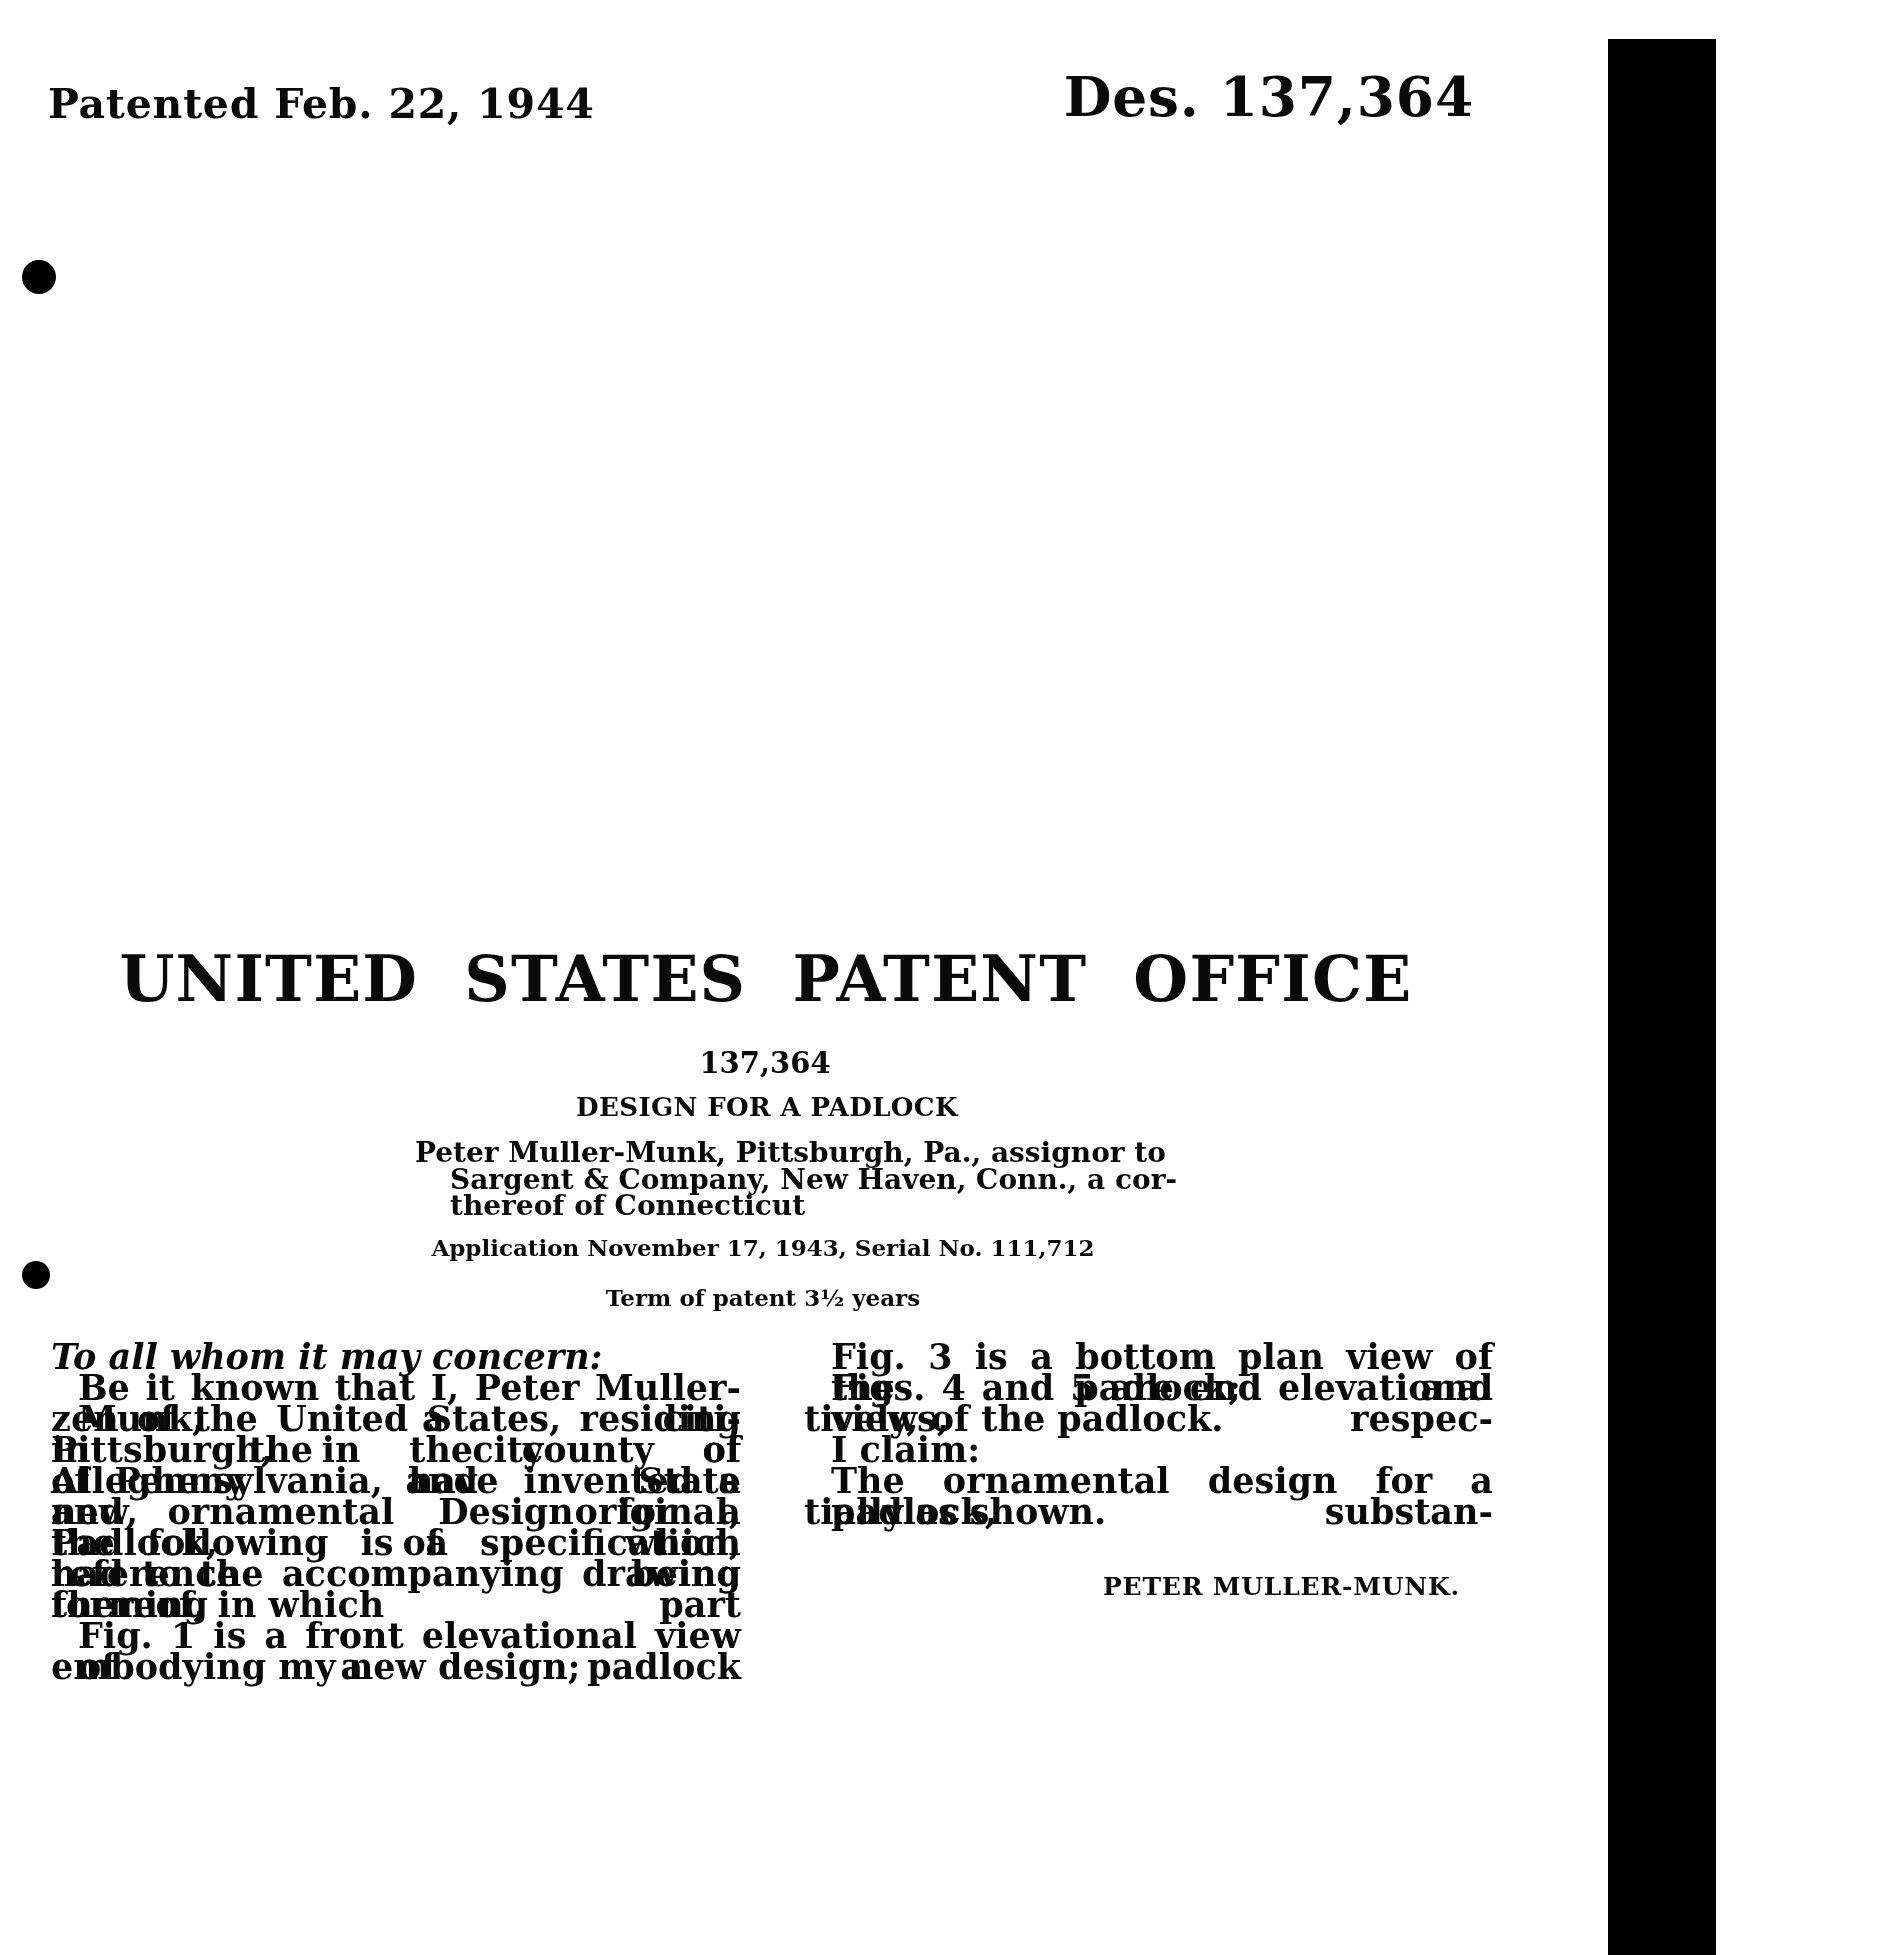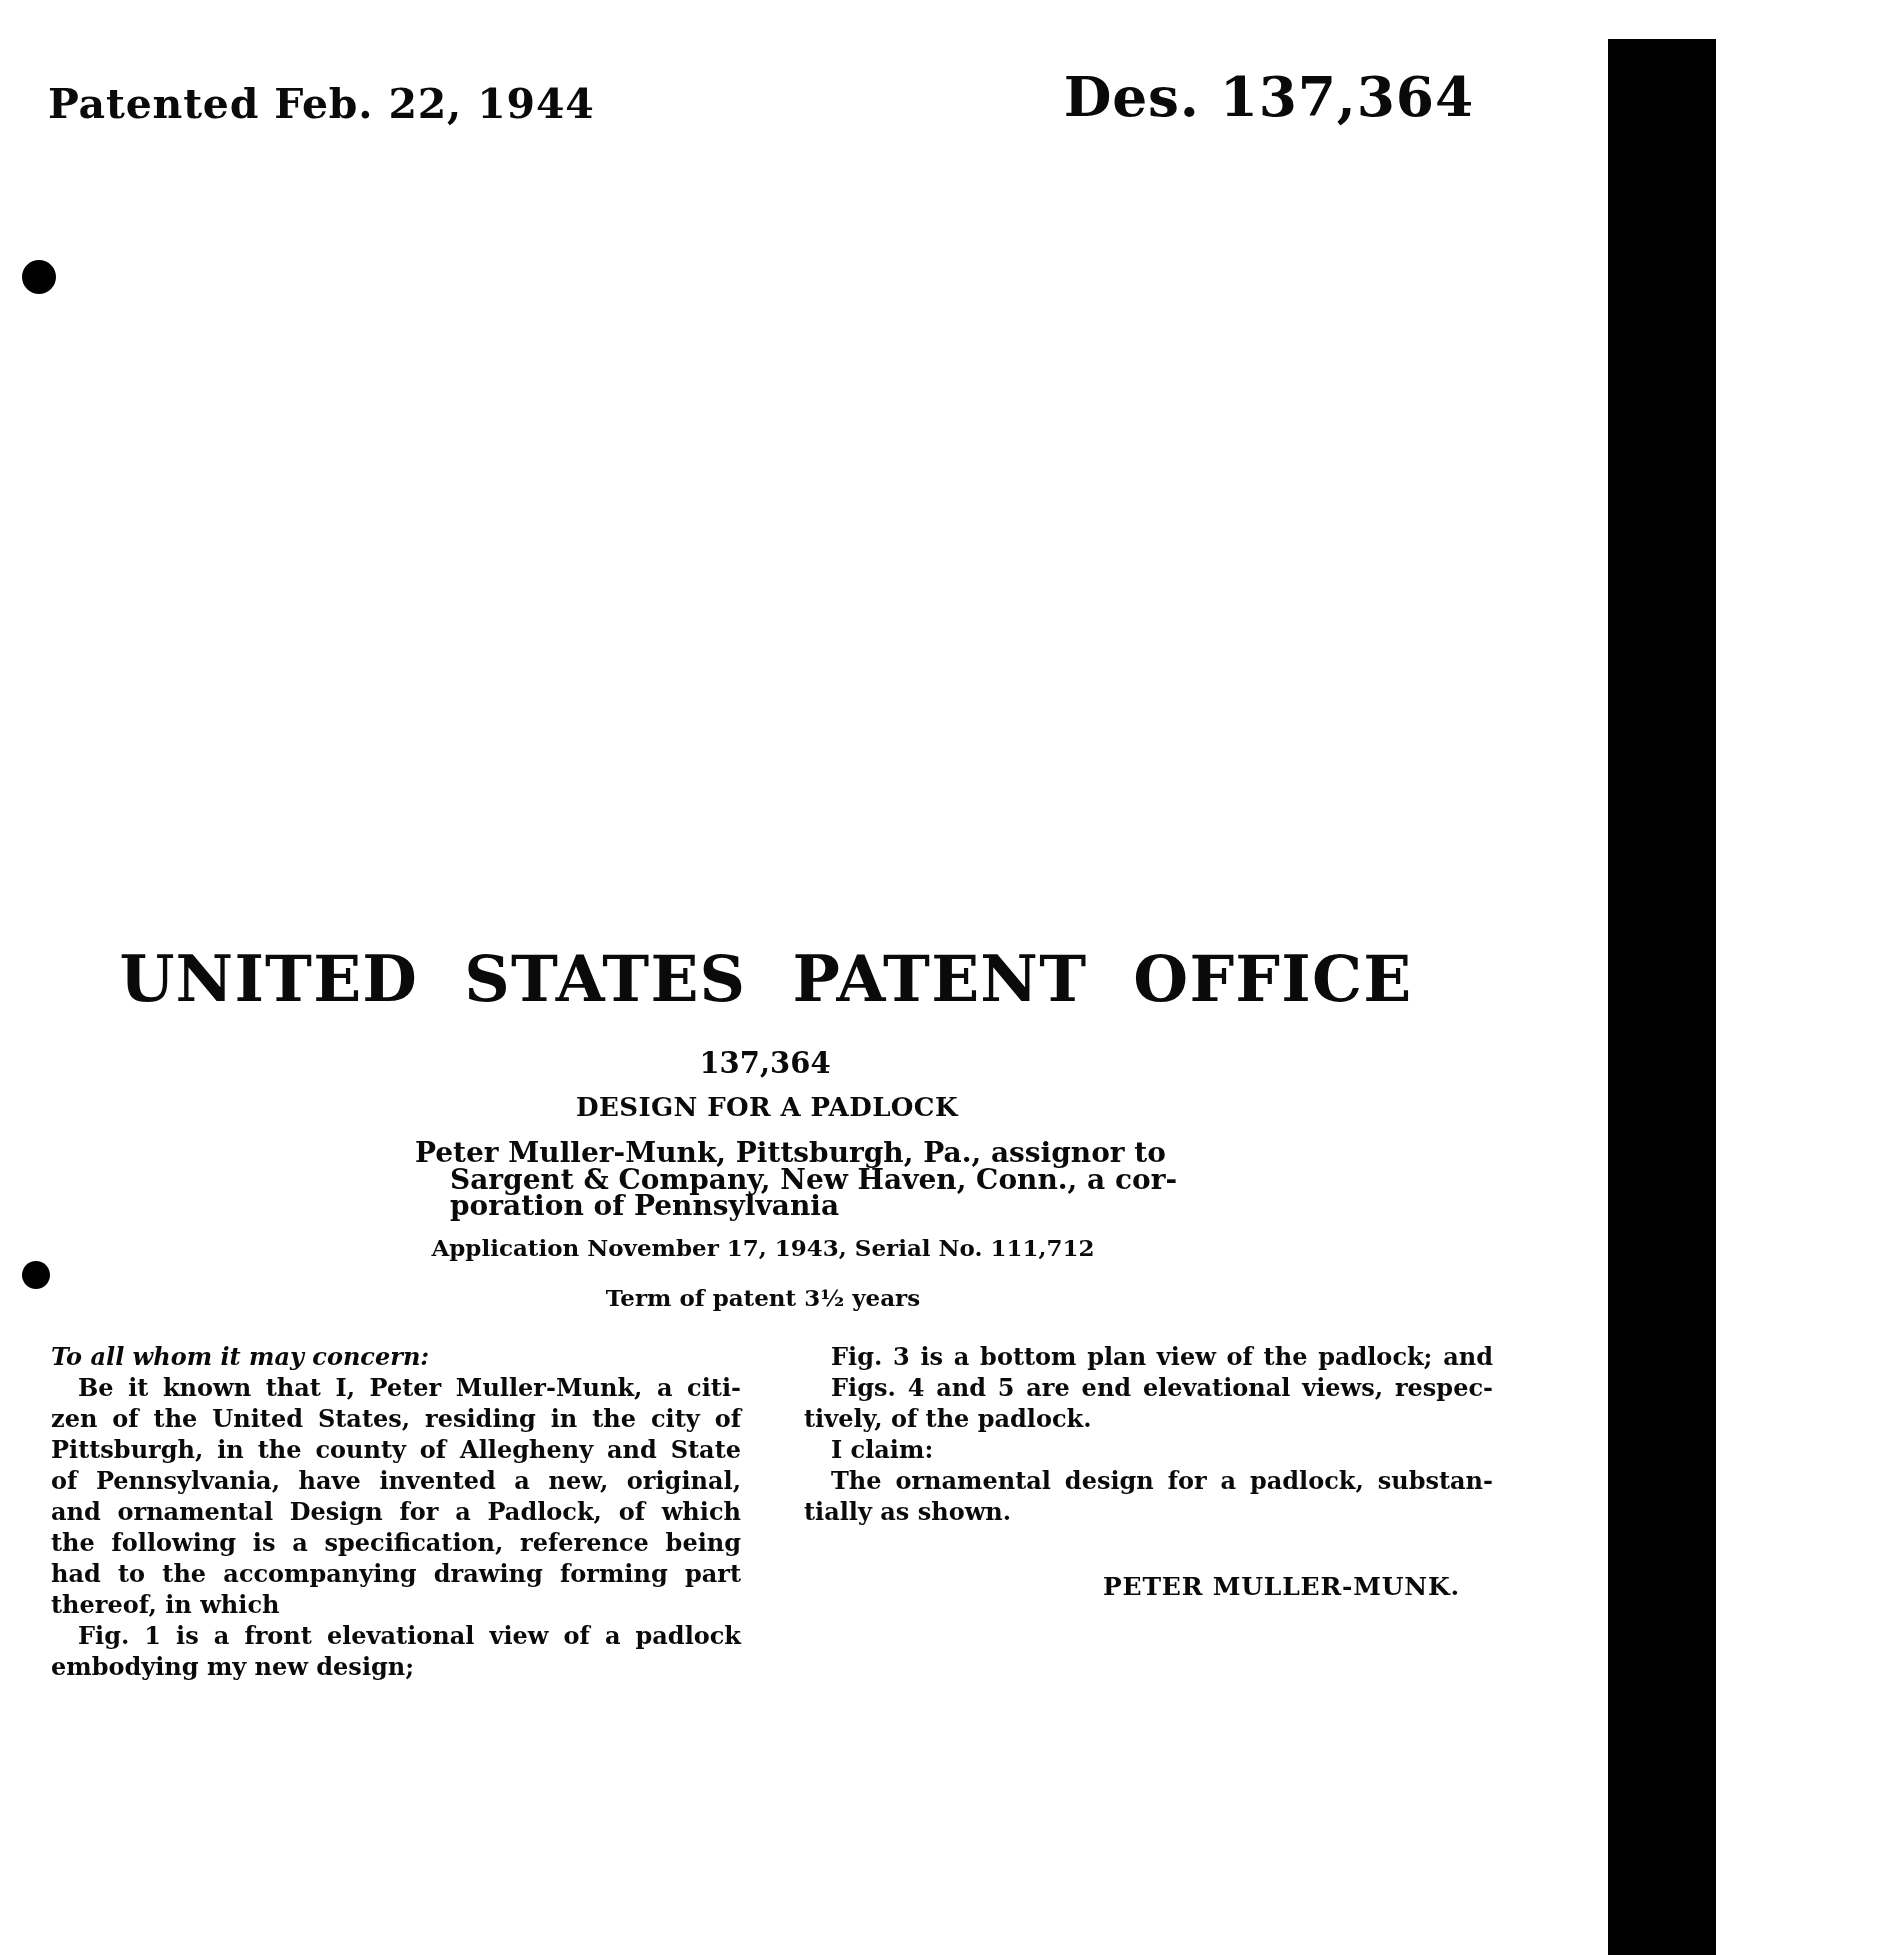--- a/index.html
+++ b/index.html
@@ -55,21 +55,21 @@
     left:763px;top:1234px;transform:translateX(-50%);
     font-size:23px;font-weight:700;white-space:nowrap;
   }
   .term-line{
     left:763px;top:1284px;transform:translateX(-50%);
     font-size:23px;font-weight:700;white-space:nowrap;
   }
   
   .col{
     top:1341px;
-    font-size:24px;font-weight:700;
+    font-size:35px;font-weight:700;
     text-align:justify;
   }
   .col.left{left:51px;width:690px;}
   .col.right{left:804px;width:689px;}
   .col .line{
     height:31px;line-height:31px;
     text-align:justify;text-align-last:justify;
   }
   .col .line.nofill{text-align:left;text-align-last:left;}
   .col .ind{padding-left:27px;}
@@ -92,21 +92,21 @@
   <div class="abs hdr-left">Patented Feb. 22, 1944</div>
   <div class="abs hdr-right">Des. 137,364</div>
 
   <div class="abs office-title">UNITED STATES PATENT OFFICE</div>
   <div class="abs pat-no">137,364</div>
   <div class="abs doc-title">DESIGN FOR A PADLOCK</div>
 
   <div class="abs attr-block">
       <div class="line">Peter Muller-Munk, Pittsburgh, Pa., assignor to</div>
       <div class="line ind">Sargent &amp; Company, New Haven, Conn., a cor-</div>
-      <div class="line ind">poration of Pennsylvania</div>
+      <div class="line ind">thereof of Connecticut</div>
     </div>
 
   <div class="abs app-line">Application November 17, 1943, Serial No. 111,712</div>
   <div class="abs term-line">Term of patent 3½ years</div>
 
   <div class="abs col left">
       <div class="line it nofill">To all whom it may concern:</div>
       <div class="line ind">Be it known that I, Peter Muller-Munk, a citi-</div>
       <div class="line">zen of the United States, residing in the city of</div>
       <div class="line">Pittsburgh, in the county of Allegheny and State</div>

